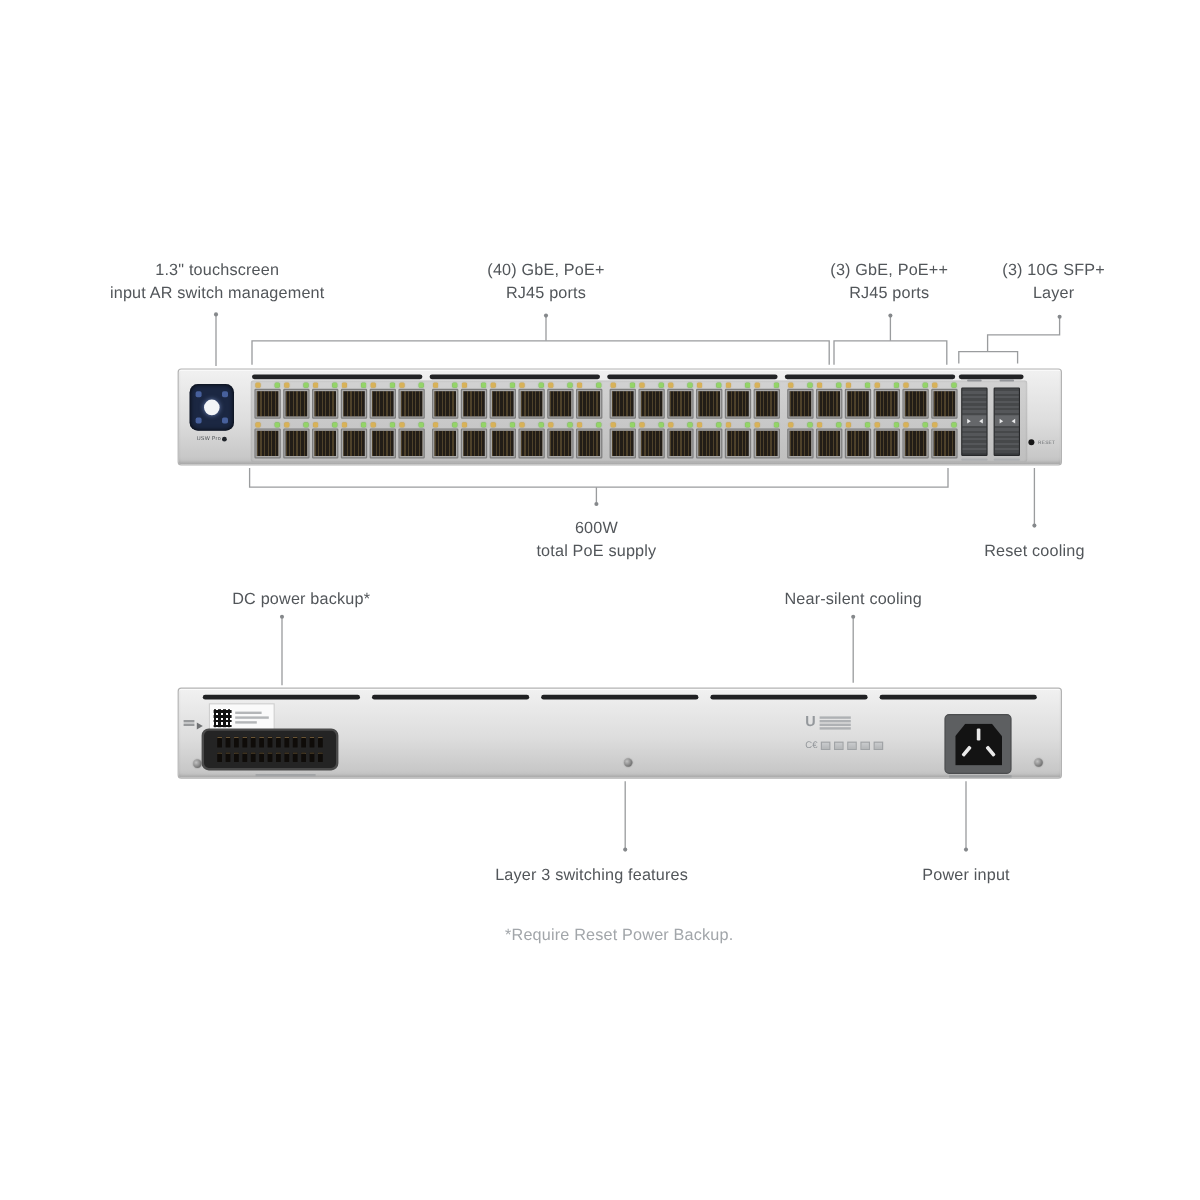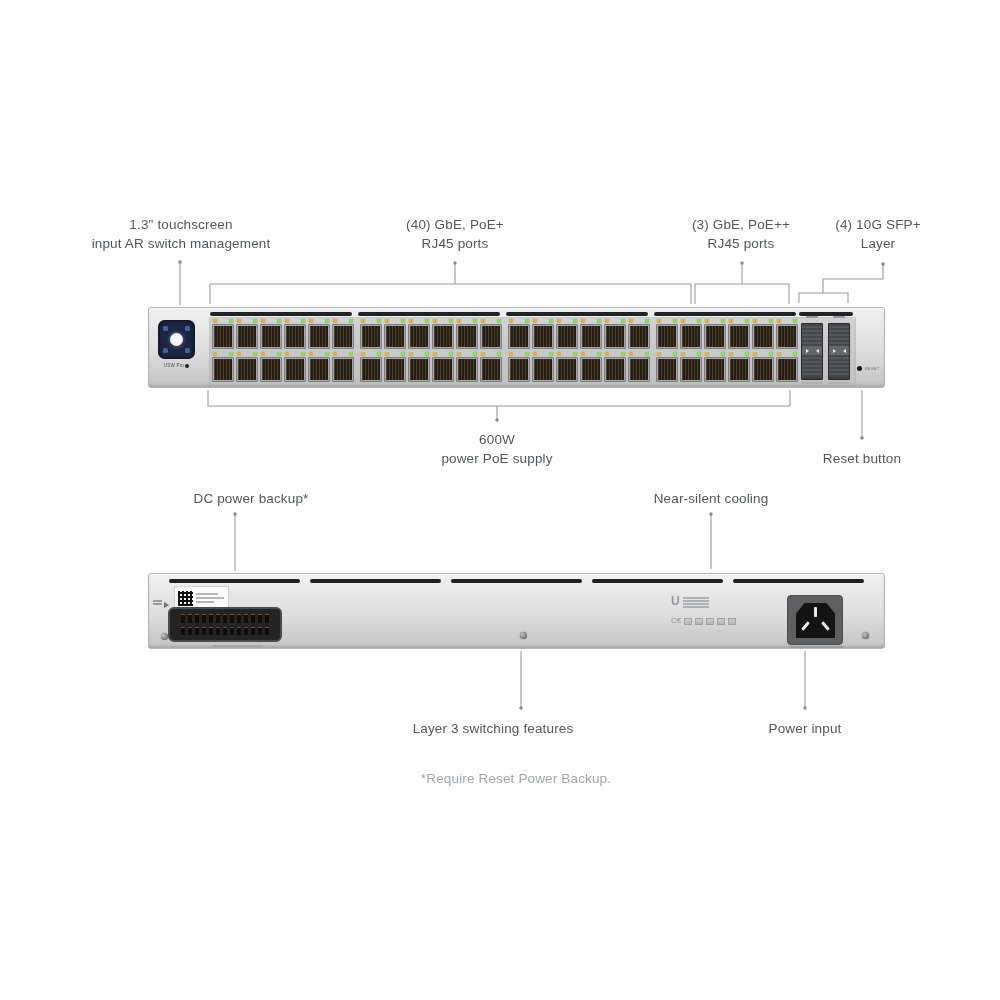--- a/index.html
+++ b/index.html
@@ -128,21 +128,21 @@
 </div>
 <div class="label" style="left:455px;top:215px">
   <div>(40) GbE, PoE+</div>
   <div>RJ45 ports</div>
 </div>
 <div class="label" style="left:741px;top:215px">
   <div>(3) GbE, PoE++</div>
   <div>RJ45 ports</div>
 </div>
 <div class="label" style="left:878px;top:215px">
-  <div>(4) 10G SFP+</div>
+  <div>(3) 10G SFP+</div>
   <div>Layer</div>
 </div>
 
 <div class="panel front">
   <div class="screen">
     <span class="corner" style="left:5px;top:6px"></span>
     <span class="corner" style="left:27px;top:6px"></span>
     <span class="corner" style="left:5px;top:28px"></span>
     <span class="corner" style="left:27px;top:28px"></span>
     <span class="center"></span>
@@ -567,23 +567,23 @@
   <div class="reset-dot"></div>
   <div class="reset-txt">RESET</div>
 <div class="bar" style="left: 61px; top: 4px; width: 142px;"></div>
     <div class="bar" style="left: 209px; top: 4px; width: 142px;"></div>
     <div class="bar" style="left: 357px; top: 4px; width: 142px;"></div>
     <div class="bar" style="left: 505px; top: 4px; width: 142px;"></div>
   </div>
 
 <div class="label" style="left:497px;top:430px">
   <div>600W</div>
-  <div>power PoE supply</div>
+  <div>total PoE supply</div>
 </div>
-<div class="label" style="left:862px;top:449px">Reset button</div>
+<div class="label" style="left:862px;top:449px">Reset cooling</div>
 
 <div class="label" style="left:251px;top:489px">DC power backup*</div>
 <div class="label" style="left:711px;top:489px">Near-silent cooling</div>
 
 <div class="panel rear">
   <div id="vents">
       <div class="vent" style="left: 20px;"></div>
       <div class="vent" style="left: 161px;"></div>
       <div class="vent" style="left: 302px;"></div>
       <div class="vent" style="left: 443px;"></div>

